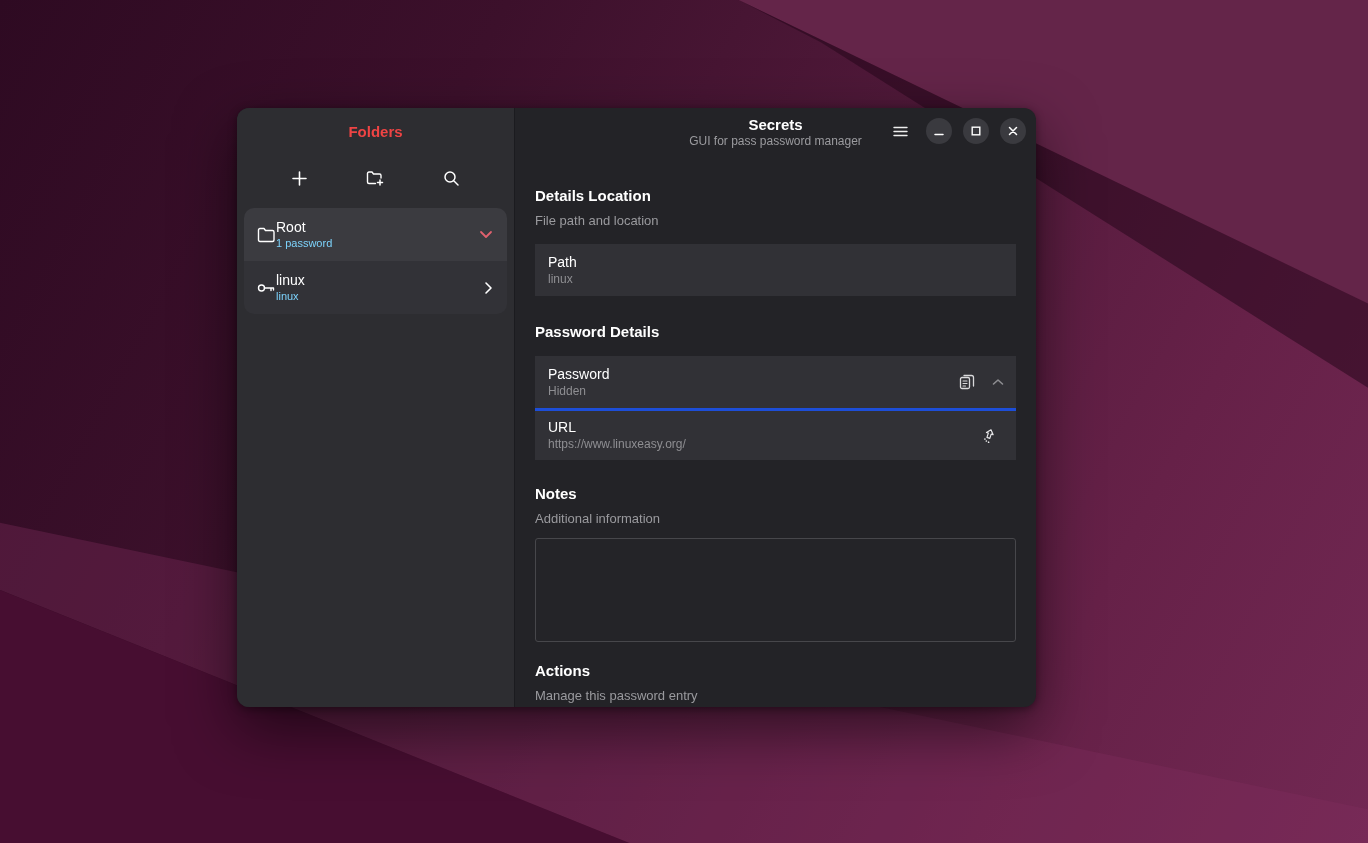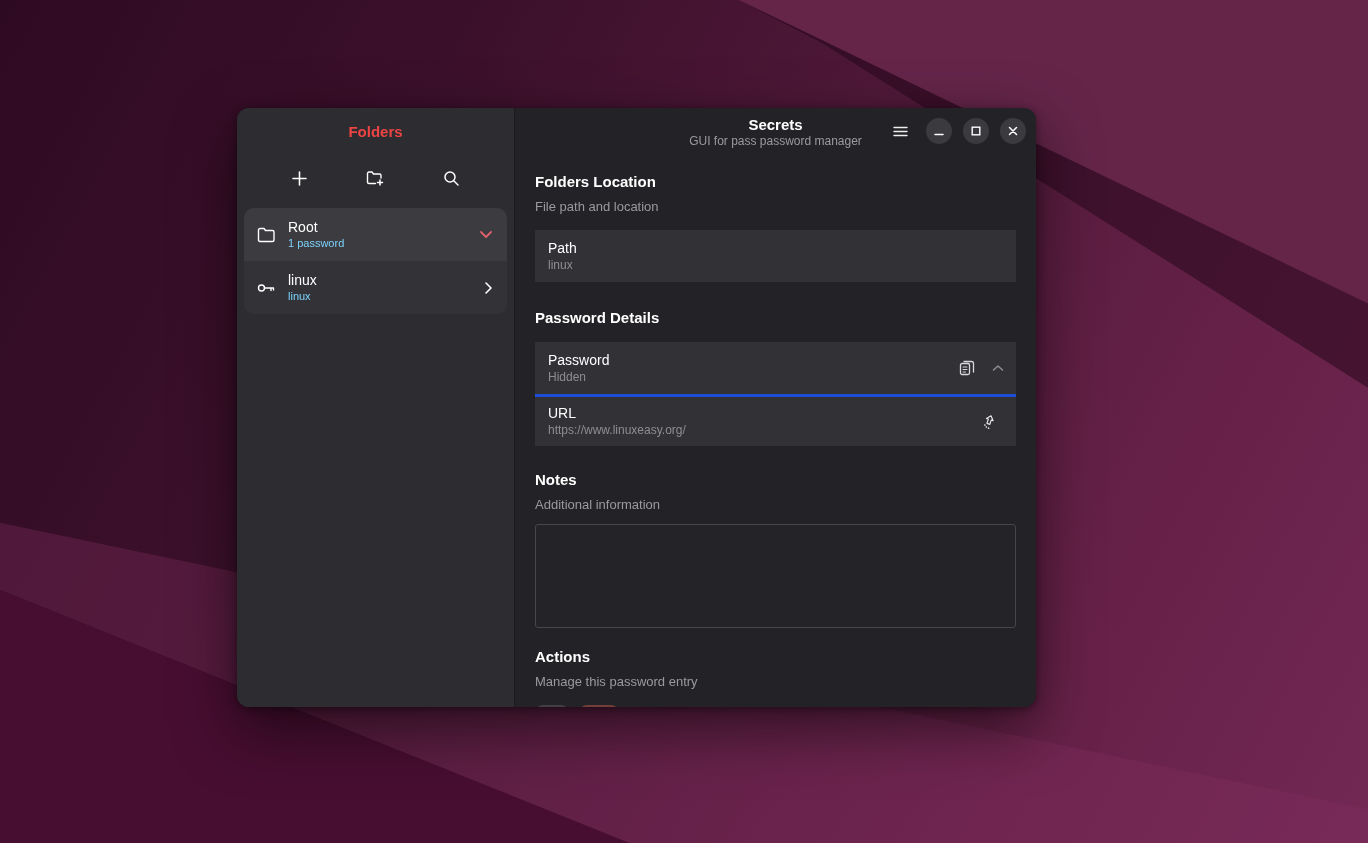--- a/index.html
+++ b/index.html
@@ -21,31 +21,31 @@
     box-shadow:0 22px 60px rgba(0,0,0,.55), 0 2px 8px rgba(0,0,0,.4);
     background:#232327; color:#fff; font-size:14px; }
 
   
   .sidebar { width:277px; background:#2d2d31; display:flex; flex-direction:column; flex:none; }
   .sidebar-header { height:46px; display:flex; align-items:center; justify-content:center; flex:none; }
   .sidebar-title { font-weight:700; font-size:15px; color:#ef4444; }
   .sidebar-toolbar { height:44px; margin-top:2px; display:flex; align-items:center; justify-content:space-around; padding:0 24px; flex:none; }
   .icon-btn { width:34px; height:34px; border-radius:8px; display:flex; align-items:center; justify-content:center; cursor:pointer; }
   .folder-list { margin:8px 7px 0 7px; border-radius:10px; overflow:hidden; }
-  .folder-row { height:53px; display:flex; align-items:center; padding:0 14px 0 13px; gap:12px; cursor:pointer; }
+  .folder-row { height:53px; display:flex; align-items:center; padding:0 14px 0 13px; cursor:pointer; }
   .row-root { background:#3b3b40; }
   .row-linux { background:#323237; }
   .row-text { flex:1; min-width:0; }
   .row-title { font-size:14px; color:#ffffff; line-height:17px; }
   .row-sub { font-size:11px; color:#7dd3fc; line-height:15px; }
 
   .pane-divider { width:1px; background:#1b1b1f; flex:none; }
 
   
-  .main { flex:1; display:flex; flex-direction:column; position:relative; min-width:0; }
+  .main { flex:1; display:flex; flex-direction:column; position:relative; min-width:0;gap:14px; }
   .headerbar { height:46px; flex:none; position:relative; display:flex; align-items:center; justify-content:center; }
   .titleblock { text-align:center; line-height:1; }
   .win-title { font-weight:700; font-size:15px; color:#ffffff; margin-top:2px; }
   .win-subtitle { font-size:12px; color:#9b9b9f; margin-top:3px; }
   .hdr-controls { position:absolute; right:10px; top:0; height:46px; display:flex; align-items:center; gap:11px; }
   .menu-btn { width:30px; height:30px; border-radius:8px; display:flex; align-items:center; justify-content:center; cursor:pointer; }
   .circle-btn { width:26px; height:26px; border-radius:50%; background:#3a3a3f; display:flex; align-items:center; justify-content:center; cursor:pointer; }
 
   .content { flex:1; padding:0 20px; overflow:hidden; }
   .section-title { font-size:15px; font-weight:700; color:#ffffff; line-height:20px; }
@@ -190,21 +190,21 @@
                 <path d="M1.5 1.5l7 7M8.5 1.5l-7 7" stroke="#ffffff" stroke-width="1.5" stroke-linecap="round"></path>
               </svg>
           </span>
         </div>
       </div>
     </div>
 
     <div class="content">
 
       
-      <div class="section-title mt18">Folders Location</div>
+      <div class="section-title mt18">Details Location</div>
       <div class="section-sub">File path and location</div>
       <div class="card">
         <div class="card-row">
           <div class="cell-text">
             <div class="cell-label">Path</div>
             <div class="cell-value">linux</div>
           </div>
         </div>
       </div>
 

